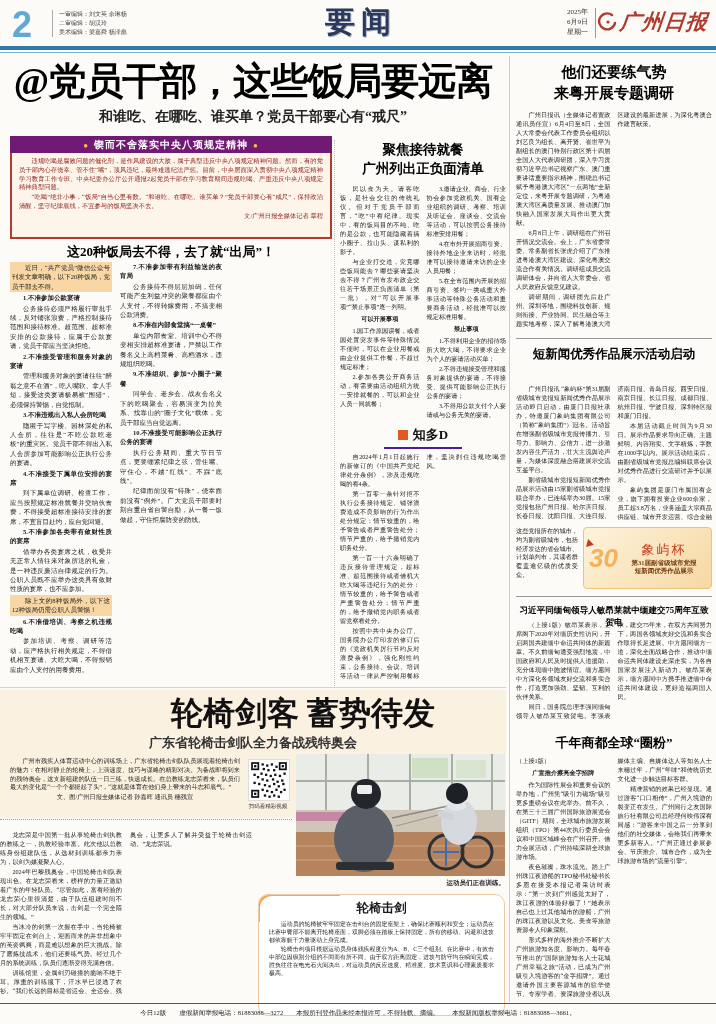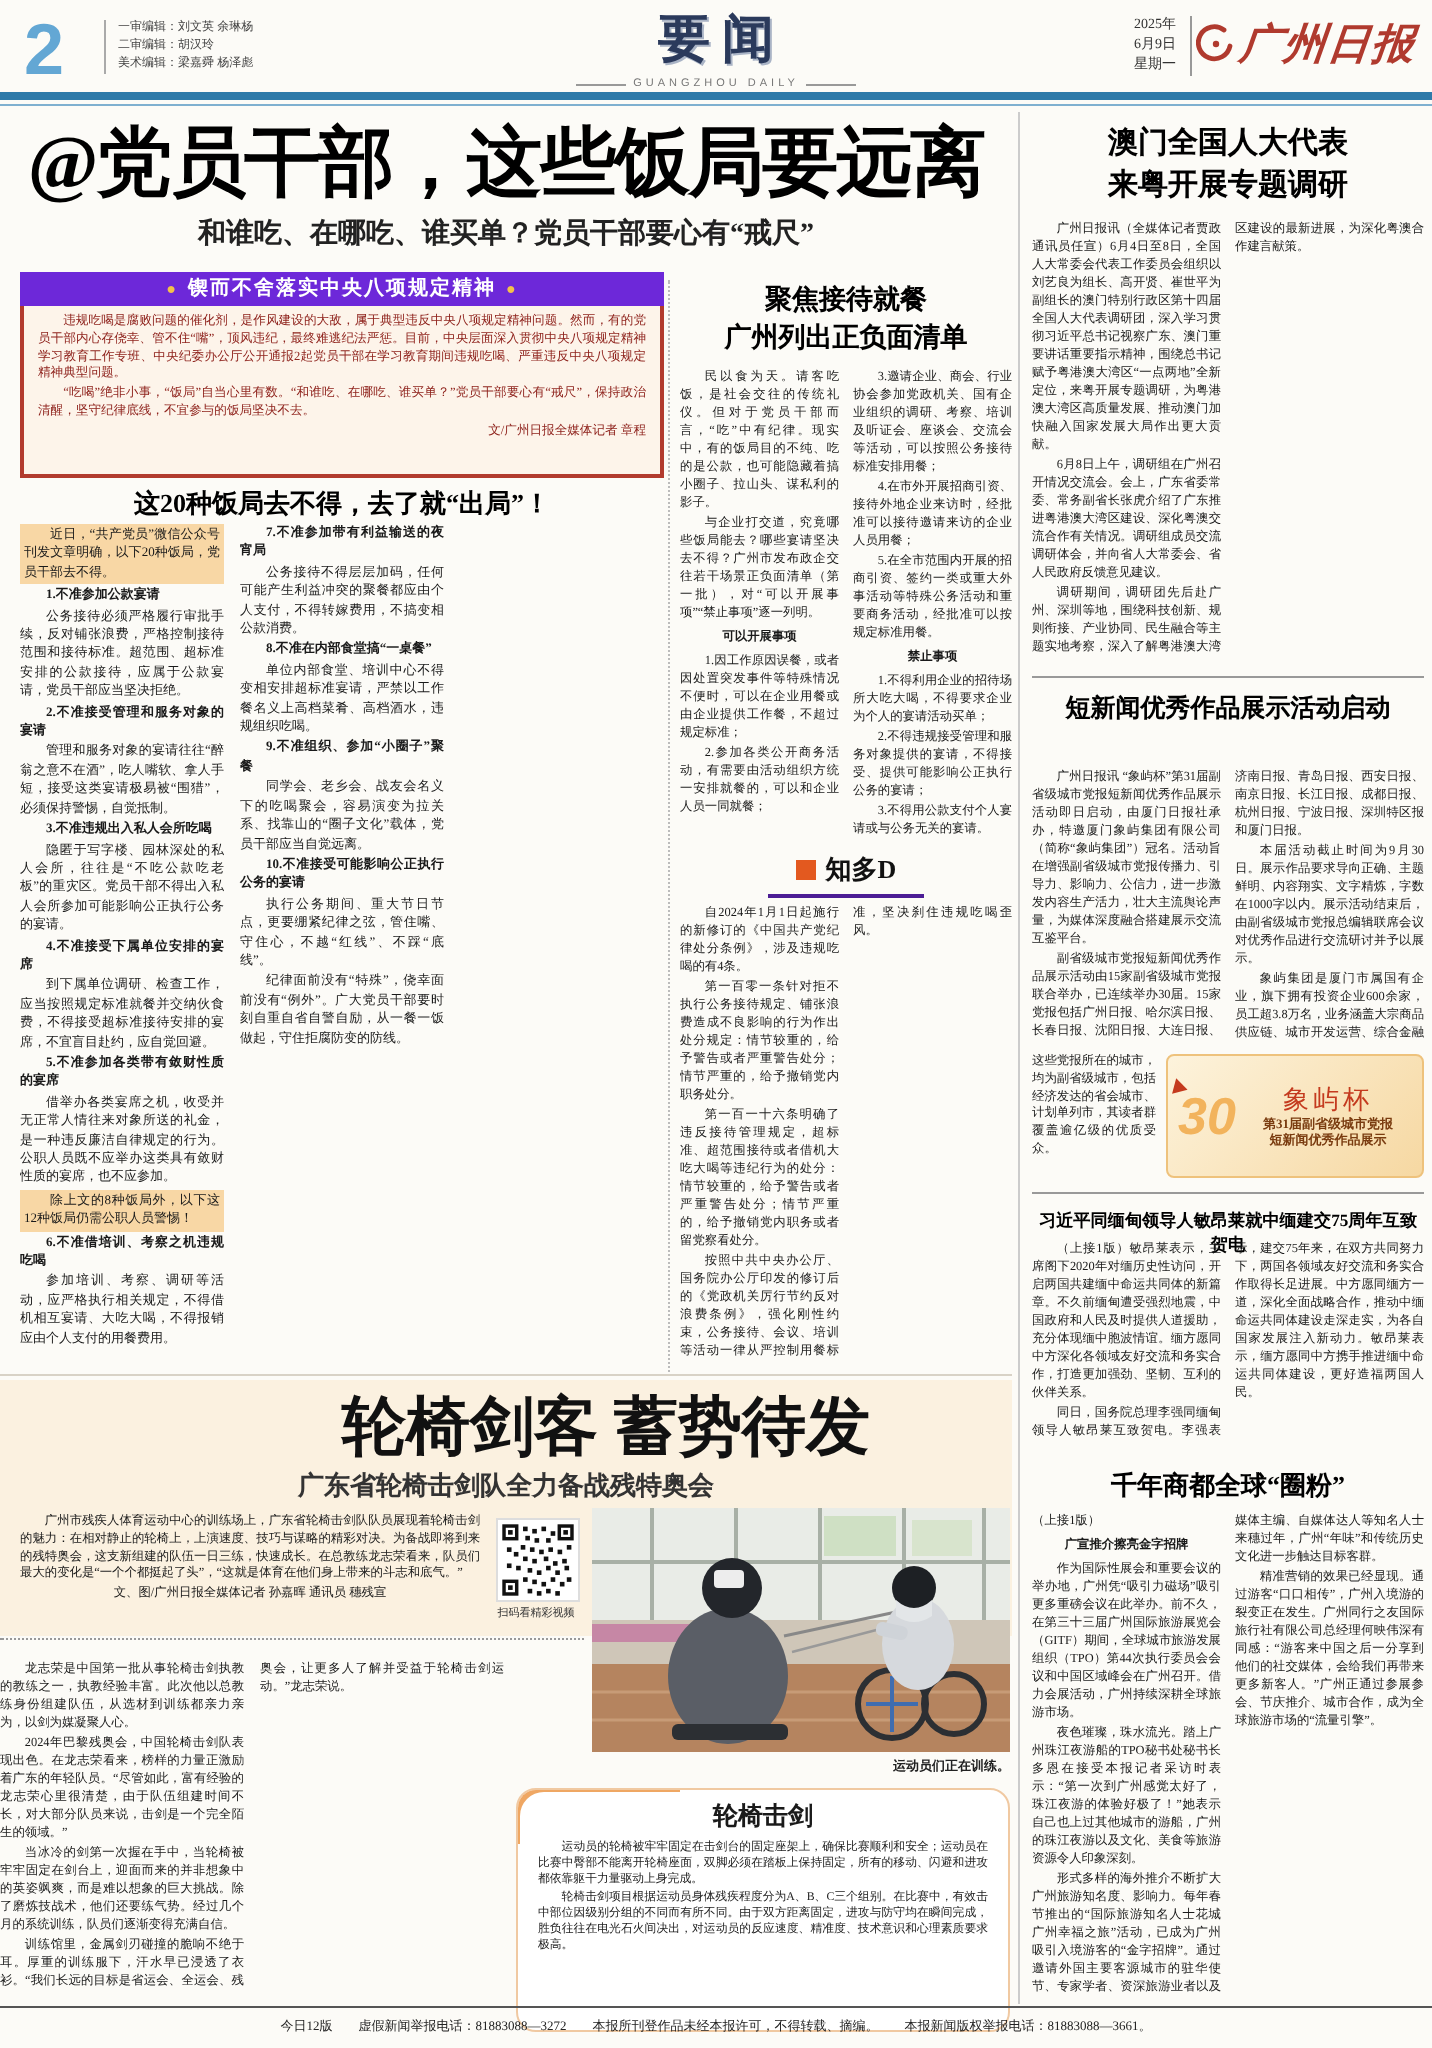--- a/index.html
+++ b/index.html
@@ -3,35 +3,35 @@
 <meta charset="utf-8">
 <style>
   html,body{margin:0;padding:0;background:#e8e6e0;}
   #page{position:relative;width:716px;height:1024px;margin:0 auto;background:#fcfbf7;overflow:hidden;
         font-family:"Liberation Serif",serif;color:#1a1a1a;}
   .abs{position:absolute;}
   
   #pagenum{left:12px;top:4px;font:bold 36px "Liberation Sans",sans-serif;color:#63a7d4;}
   #editors{left:52px;top:10px;font-size:6px;line-height:9px;color:#444;border-left:1px solid #aaa;padding-left:6px;font-family:"Liberation Sans",sans-serif;}
   #masthead{left:288px;top:2px;width:140px;text-align:center;}
-  #mh-title{font-weight:900;font-size:26px;letter-spacing:6px;color:#2b3a5c;text-shadow:1px 1px 0 #aab4c6;text-indent:6px;}
+  #mh-title{font-weight:900;font-size:30px;letter-spacing:6px;color:#2b3a5c;text-shadow:1px 1px 0 #aab4c6;text-indent:6px;}
   #mh-sub{display:flex;align-items:center;gap:4px;margin-top:2px;font-size:5.5px;letter-spacing:2px;color:#777;font-family:"Liberation Sans",sans-serif;}
   #mh-sub::before,#mh-sub::after{content:"";flex:1;border-top:1px solid #999;}
   #dateblock{right:128px;top:7px;text-align:right;font-size:7px;line-height:10px;color:#333;}
   #datesep{right:120px;top:8px;height:30px;width:1px;background:#999;}
   #brand{right:8px;top:8px;display:flex;align-items:center;gap:2px;}
   #brand .brand-text{font-style:italic;font-weight:bold;font-size:21px;color:#b03a2e;transform:skewX(-6deg);letter-spacing:1px;}
   #rule1{left:0;top:46px;width:716px;height:4px;background:#2e7aa9;}
   #rule2{left:0;top:52px;width:716px;height:1px;background:#7fb0d0;}
   
   #headline{left:0;top:56px;width:506px;text-align:center;font-weight:900;font-size:38px;color:#000;letter-spacing:-1px;}
   #subheadline{left:0;top:108px;width:506px;text-align:center;font-weight:bold;font-size:14px;color:#222;}
   
   #redbox{left:10px;top:136px;width:322px;}
-  #redbox-header{height:17px;line-height:17px;background:#6d28d9;color:#fff;text-align:center;font-weight:bold;font-size:10px;letter-spacing:1px;}
+  #redbox-header{height:17px;line-height:17px;background:#701a75;color:#fff;text-align:center;font-weight:bold;font-size:10px;letter-spacing:1px;}
   #redbox-header .dot{color:#f3c14b;margin:0 5px;font-size:8px;}
   #redbox-body{border:2px solid #b23b2e;border-top:none;background:#fdf4ea;padding:4px 7px;height:76px;overflow:hidden;
                font-size:6.3px;line-height:8.8px;color:#8f231d;text-align:justify;}
   
   #listtitle{left:10px;top:243px;width:322px;text-align:center;font-weight:bold;font-size:13px;color:#000;}
   .txt p{margin:0 0 1px;text-indent:2em;}
   .txt p.item{font-weight:bold;}
   .txt p.hl{background:#f8d7a5;padding:1px 2px;}
   .txt p.sub{text-align:center;text-indent:0;font-weight:bold;margin:3px 0;}
   .txt p.byline{text-align:right;text-indent:0;}
@@ -204,21 +204,21 @@
       <p>第一百零一条针对拒不执行公务接待规定、铺张浪费造成不良影响的行为作出处分规定：情节较重的，给予警告或者严重警告处分；情节严重的，给予撤销党内职务处分。</p>
       <p>第一百一十六条明确了违反接待管理规定，超标准、超范围接待或者借机大吃大喝等违纪行为的处分：情节较重的，给予警告或者严重警告处分；情节严重的，给予撤销党内职务或者留党察看处分。</p>
       <p>按照中共中央办公厅、国务院办公厅印发的修订后的《党政机关厉行节约反对浪费条例》，强化刚性约束，公务接待、会议、培训等活动一律从严控制用餐标准，坚决刹住违规吃喝歪风。</p>
     </div>
 
   <div class="abs" id="vline1"></div>
   <div class="abs" id="vline2"></div>
   <div class="abs" id="hline-feature"></div>
 
   <div class="abs sb-title" id="macau-title">
-    <div>澳门全国人大代表</div>
+    <div>他们还要练气势</div>
     <div>来粤开展专题调研</div>
   </div>
   <div class="abs txt" id="macau-body">
       <p>广州日报讯（全媒体记者贾政 通讯员任宣）6月4日至8日，全国人大常委会代表工作委员会组织以刘艺良为组长、高开贤、崔世平为副组长的澳门特别行政区第十四届全国人大代表调研团，深入学习贯彻习近平总书记视察广东、澳门重要讲话重要指示精神，围绕总书记赋予粤港澳大湾区“一点两地”全新定位，来粤开展专题调研，为粤港澳大湾区高质量发展、推动澳门加快融入国家发展大局作出更大贡献。</p>
       <p>6月8日上午，调研组在广州召开情况交流会。会上，广东省委常委、常务副省长张虎介绍了广东推进粤港澳大湾区建设、深化粤澳交流合作有关情况。调研组成员交流调研体会，并向省人大常委会、省人民政府反馈意见建议。</p>
       <p>调研期间，调研团先后赴广州、深圳等地，围绕科技创新、规则衔接、产业协同、民生融合等主题实地考察，深入了解粤港澳大湾区建设的最新进展，为深化粤澳合作建言献策。</p>
     </div>
 
   <div class="abs sdiv" id="sdiv1"></div>
 

